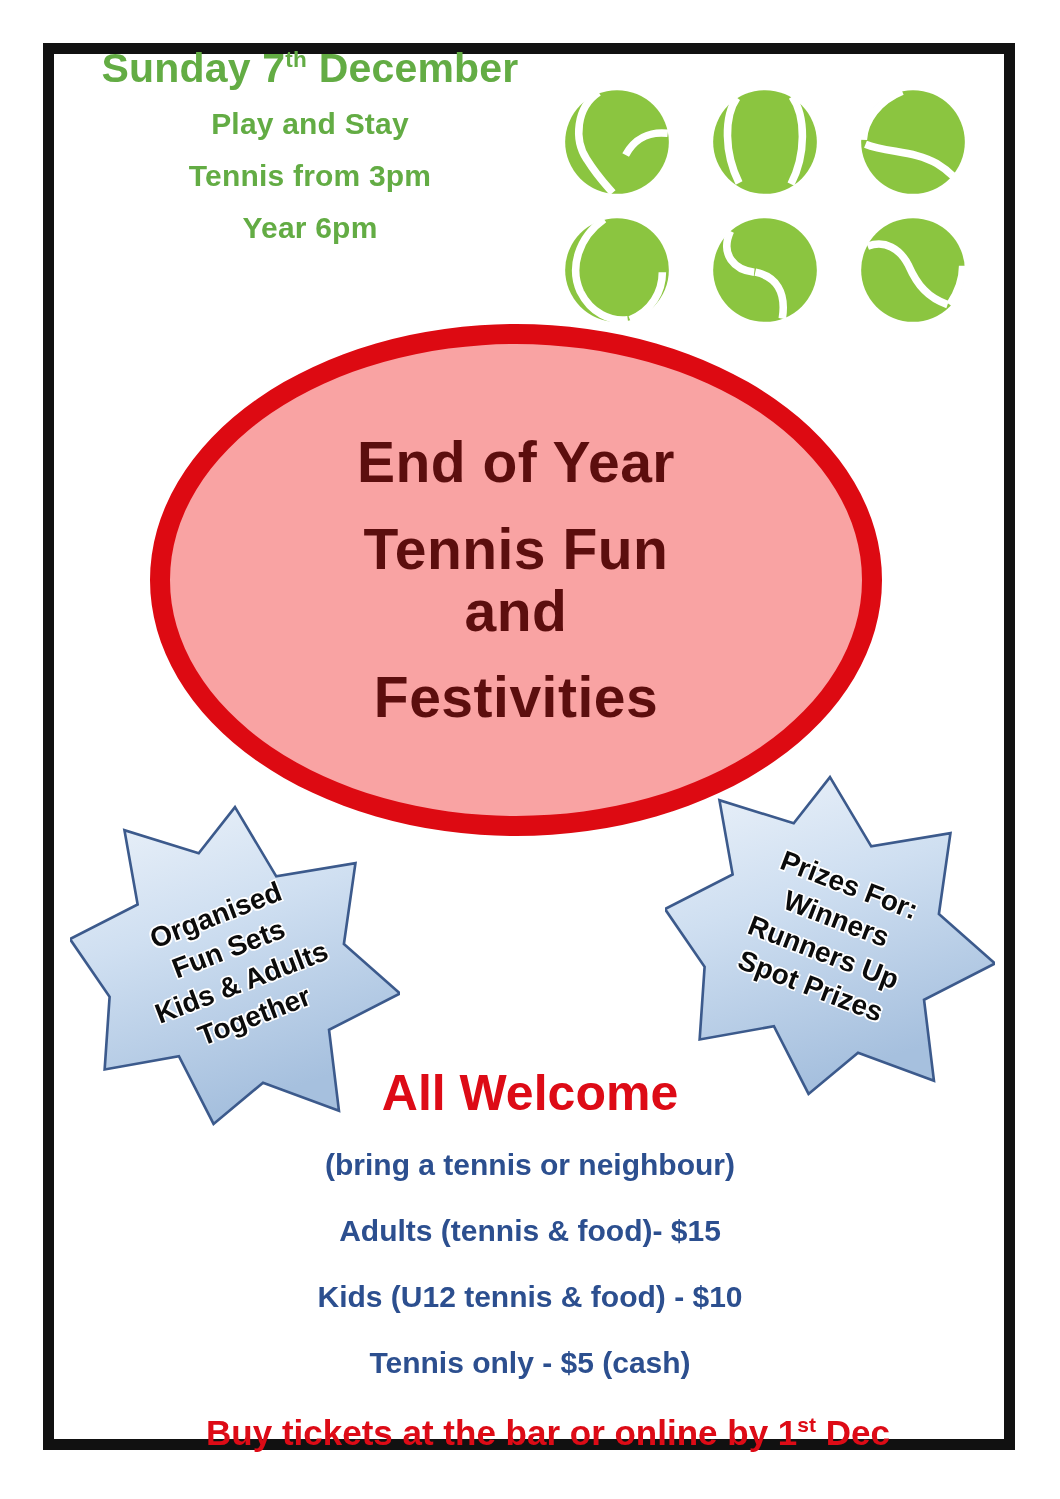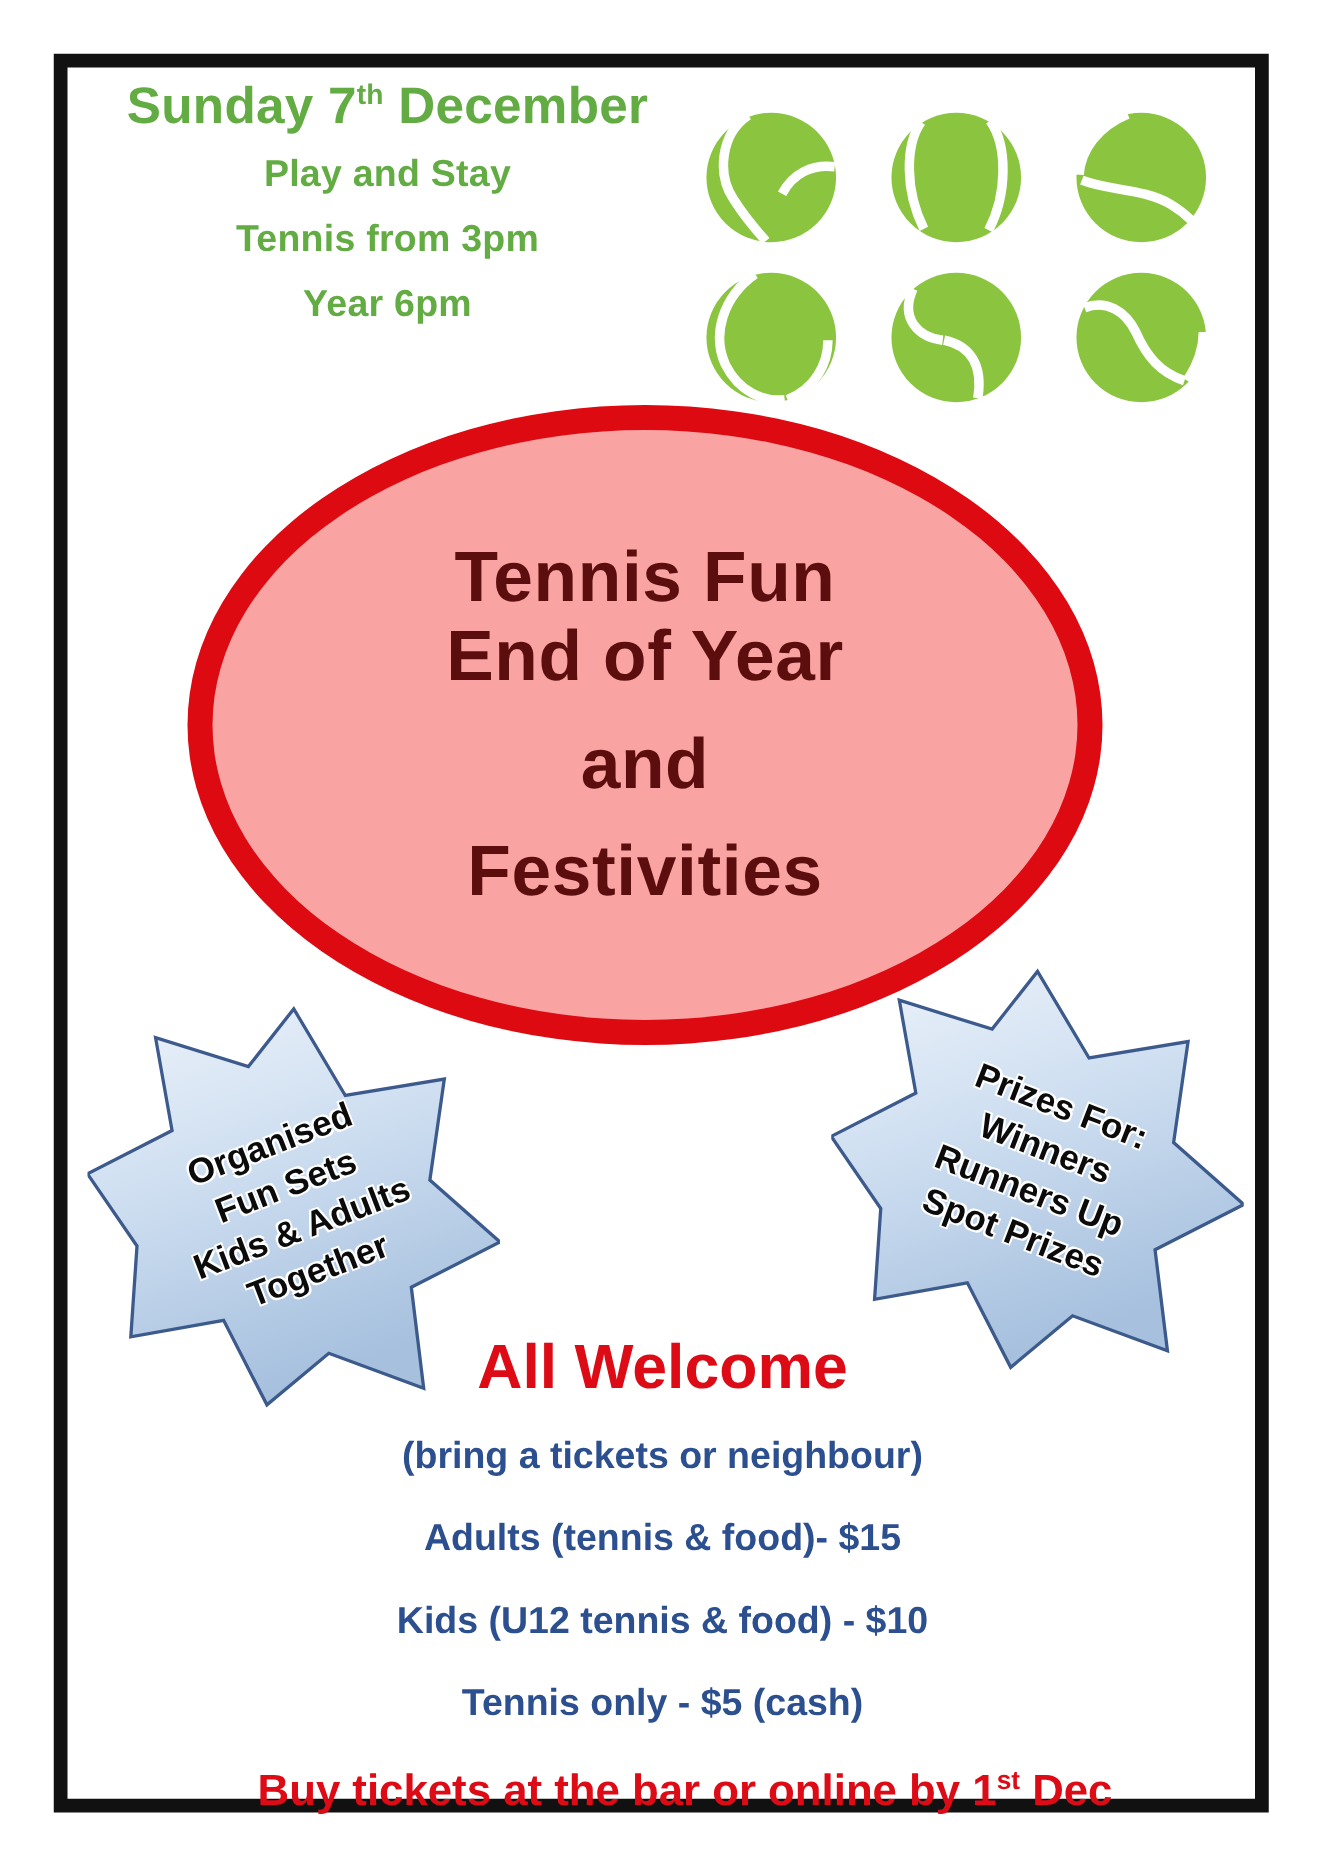--- a/index.html
+++ b/index.html
@@ -25,21 +25,21 @@
     width: 972px;
     height: 1407px;
     border: 11px solid #111111;
     box-sizing: border-box;
     background: #ffffff;
   }
   
   #header-block {
     position: absolute;
     left: 60px;
-    top: 64px;
+    top: 48px;
     width: 500px;
     text-align: center;
   }
   .hdr-line {
     color: #63AC44;
     font-weight: bold;
     letter-spacing: 0.2px;
     line-height: 1.0;
   }
   #hdr-date {
@@ -222,22 +222,22 @@
 
     <svg class="ball" style="left:296px; top:128px;" viewBox="0 0 100 100">
       <circle cx="50" cy="50" r="48" fill="#8BC540"></circle>
       <path d="M 8 28 C 24 22, 38 30, 46 46 C 54 64, 64 76, 82 82" stroke="#ffffff" stroke-width="7" fill="none"></path>
       <path d="M 84 82 C 92 70, 96 58, 96 46" stroke="#ffffff" stroke-width="7" fill="none"></path>
     </svg>
 
   </div>
 
   <div id="oval">
+    <div id="oval-l1" class="oval-line">End of Year</div>
     <div id="oval-l2" class="oval-line">Tennis Fun</div>
-    <div id="oval-l1" class="oval-line">End of Year</div>
     <div id="oval-l3" class="oval-line">and</div>
     <div id="oval-l4" class="oval-line">Festivities</div>
   </div>
 
   <div id="star-left" class="star-wrap">
     <svg class="star-svg" viewBox="0 0 200 200">
       <defs>
         <linearGradient id="gradL" x1="0" y1="0" x2="0.35" y2="1">
           <stop offset="0%" stop-color="#EDF3FA"></stop>
           <stop offset="45%" stop-color="#CFDFF1"></stop>
@@ -268,20 +268,20 @@
     <div class="star-text">
       <div class="sline">Prizes For:</div>
       <div class="sline">Winners</div>
       <div class="sline">Runners Up</div>
       <div class="sline">Spot Prizes</div>
     </div>
   </div>
 
   <div id="bottom-block">
     <div id="all-welcome">All Welcome</div>
-    <div class="price-line">(bring a tickets or neighbour)</div>
+    <div class="price-line">(bring a tennis or neighbour)</div>
     <div class="price-line">Adults (tennis &amp; food)- $15</div>
     <div class="price-line">Kids (U12 tennis &amp; food) - $10</div>
     <div class="price-line">Tennis only - $5 (cash)</div>
     <div id="buy-line"><span>Buy tickets at the bar or online by 1</span><sup>st</sup><span> Dec</span></div>
   </div>
 
 </div>
 
 </body></html>

